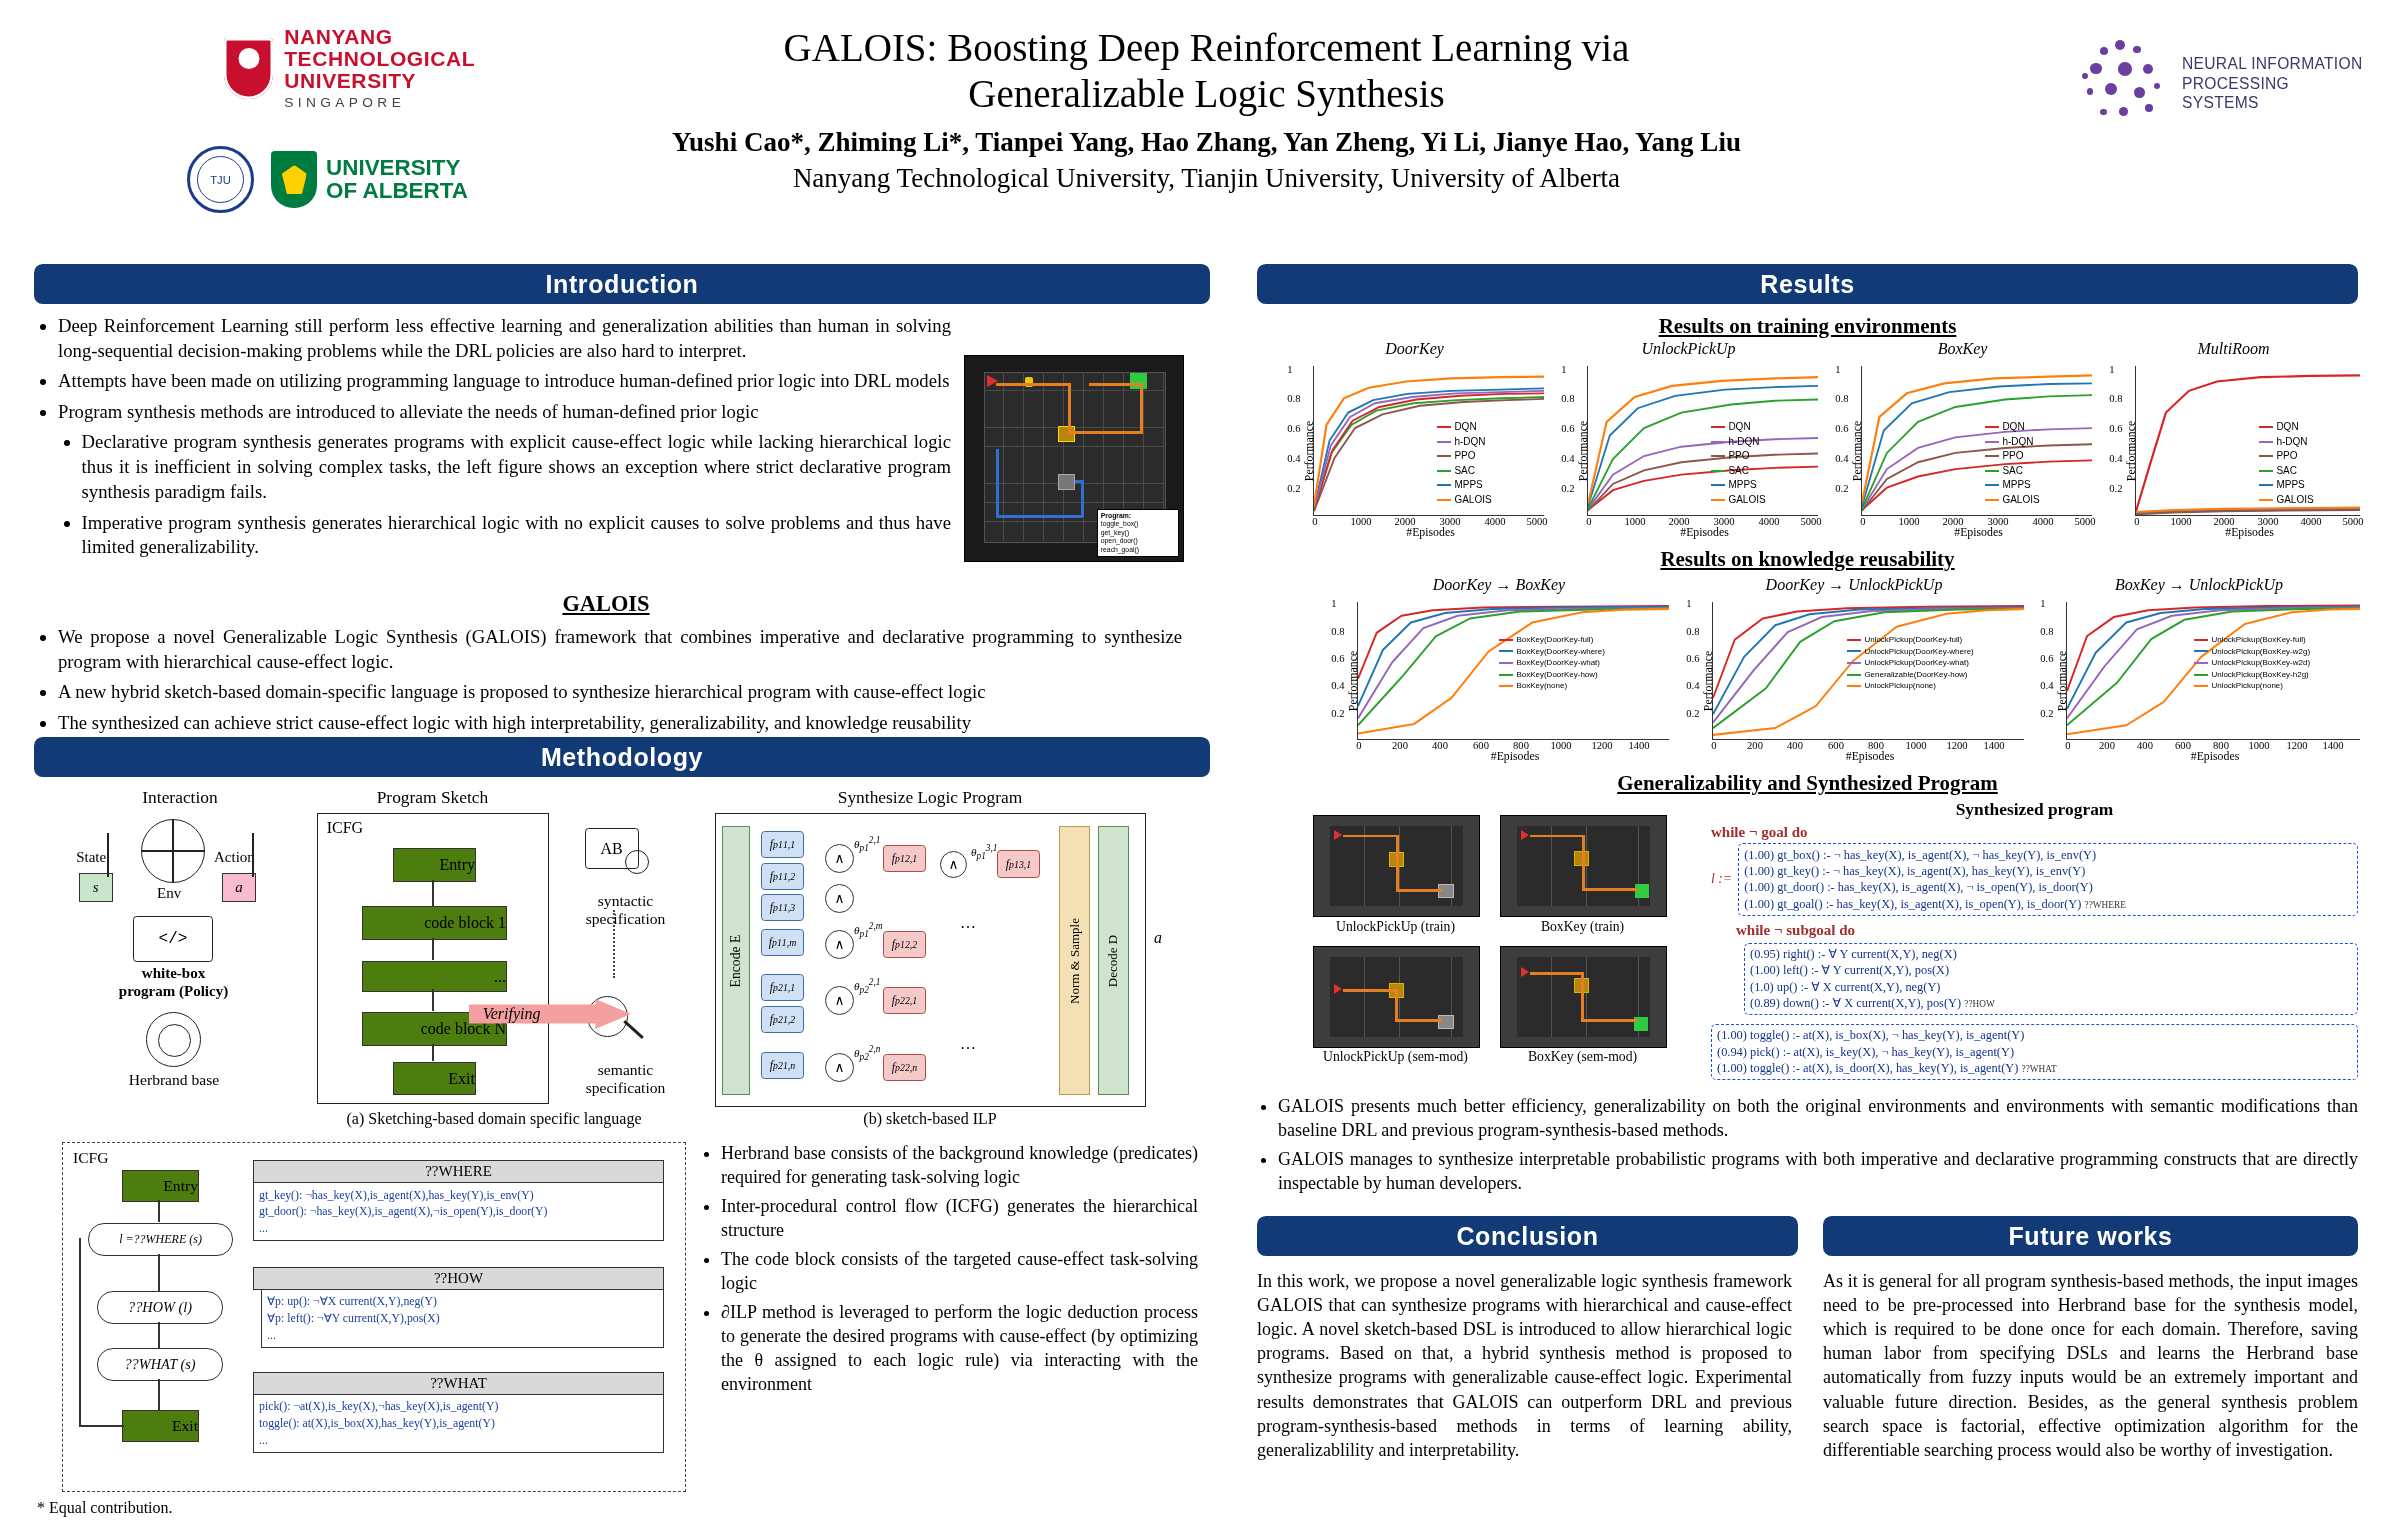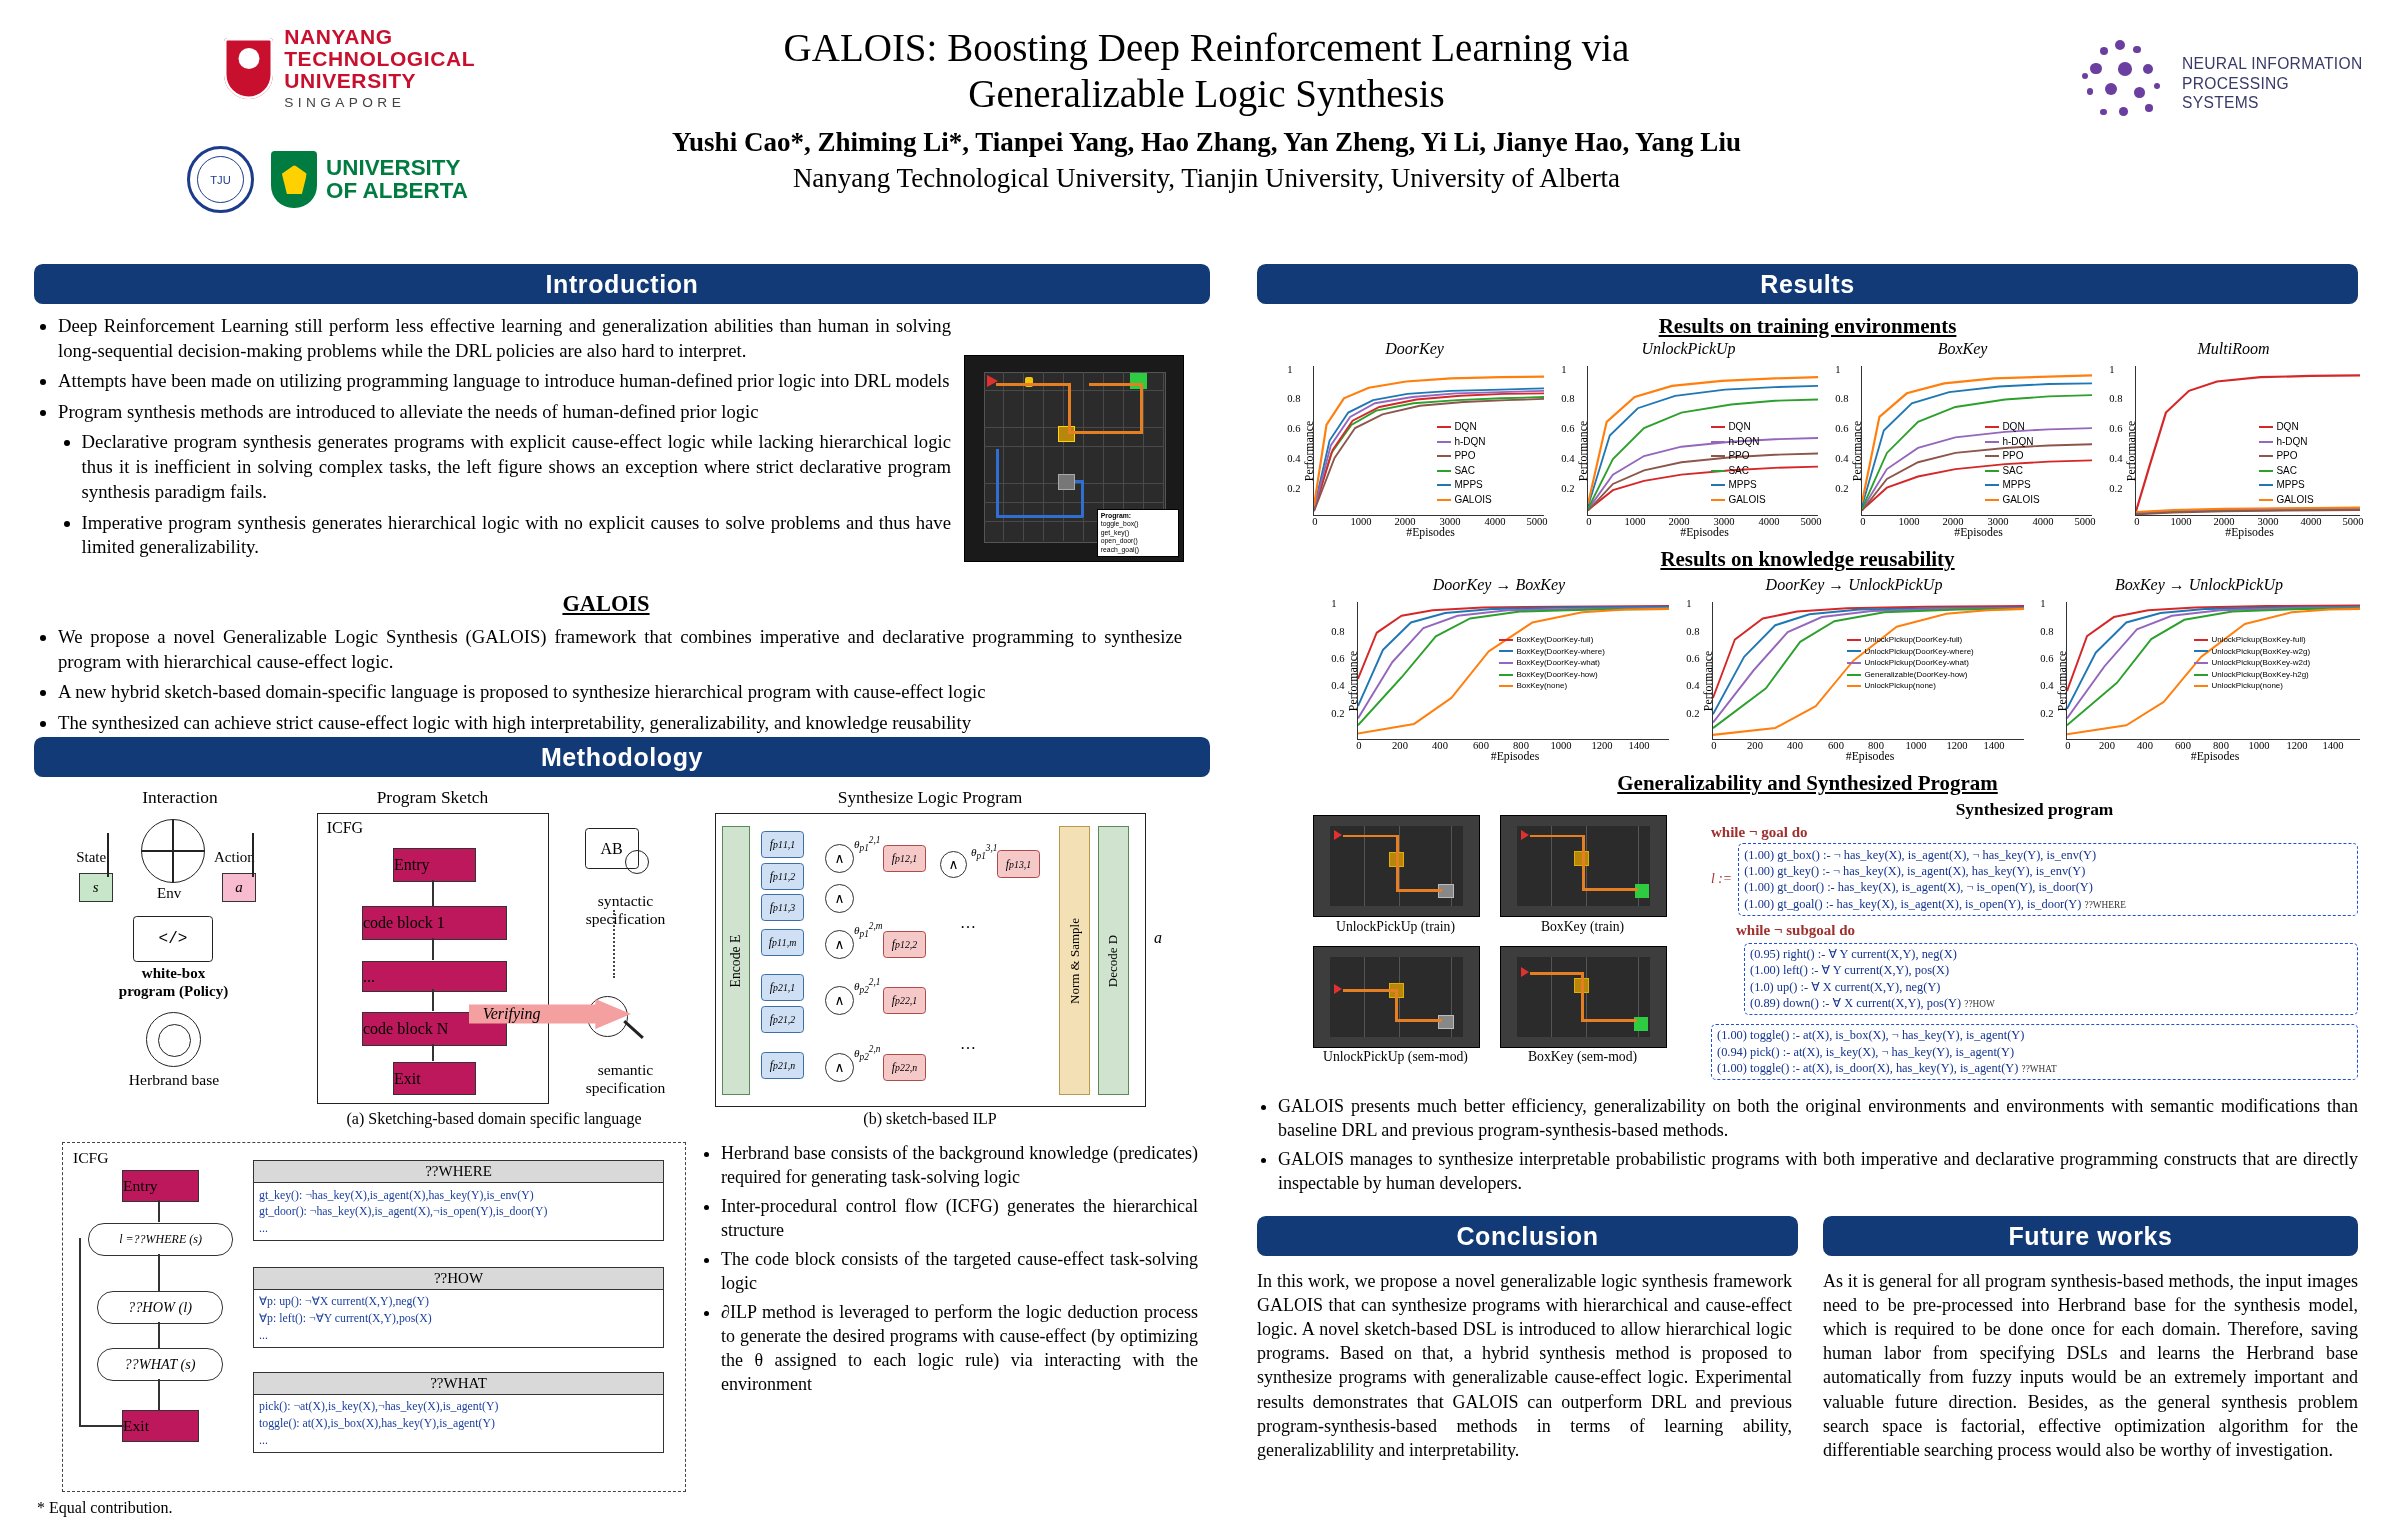--- a/index.html
+++ b/index.html
@@ -68,21 +68,21 @@
   .gridfig{position:absolute;left:964px;top:355px;width:218px;height:205px;background:#1a1a1a;border:1.2px solid #000;}
   .gridfig .cell{position:absolute;}
   .legendbox{position:absolute;right:3.7px;bottom:3.7px;width:75px;background:#fff;border:0.6px solid #000;font-size:6.8px;font-family:"Liberation Sans",sans-serif;padding:1.9px 2.5px;line-height:1.25;}
 
   
   .meth-wrap{position:absolute;left:34px;top:787px;width:1176px;height:722px;}
   .meth-box{position:absolute;border:1.2px solid #222;background:#fff;}
   .cap{position:absolute;font-size:16px;text-align:center;}
 
   .icfg-box{border:1.2px solid #222;background:#fff;}
-  .node{background:#be185d;border:0.9px solid #333;text-align:left;font-family:"Liberation Serif",serif;}
+  .node{background:#4d7c0f;border:0.9px solid #333;text-align:right;font-family:"Liberation Serif",serif;}
 
   
   .sub-head{position:absolute;font-size:21px;font-weight:bold;text-decoration:underline;text-align:center;}
 
   .chart{position:absolute;background:#fff;}
   .chart .plot{position:absolute;left:32px;top:5px;right:3.7px;bottom:25px;border-left:0.9px solid #333;border-bottom:0.9px solid #333;}
   .chart .ctitle{position:absolute;top:-21px;left:0;width:100%;text-align:center;font-style:italic;font-size:16px;}
   .chart .ylab{position:absolute;left:-2.5px;top:50%;transform:translateY(-50%) rotate(-90deg);transform-origin:center;font-size:11.8px;white-space:nowrap;}
   .chart .xlab{position:absolute;bottom:1.2px;left:32px;right:0;text-align:center;font-size:11.8px;}
   .yt{position:absolute;left:6.2px;font-size:10.6px;transform:translateY(-50%);}
@@ -353,21 +353,21 @@
         <div style="background:#d9d9d9;border:0.9px solid #333;text-align:center;font-size:15px;padding:1.9px 0;">??WHERE</div>
         <div style="border:0.9px solid #333;border-top:none;padding:3.7px 5px;font-size:11.8px;line-height:1.4;color:#1a3f9e;">
           <div class="prog-line">gt_key(): ¬has_key(X),is_agent(X),has_key(Y),is_env(Y)</div>
           <div class="prog-line">gt_door(): ¬has_key(X),is_agent(X),¬is_open(Y),is_door(Y)</div>
           <div class="prog-line">...</div>
         </div>
       </div>
 
       <div style="position:absolute;left:190px;top:124px;width:411px;">
         <div style="background:#d9d9d9;border:0.9px solid #333;text-align:center;font-size:15px;padding:1.9px 0;">??HOW</div>
-        <div style="border:0.9px solid #333;border-top:none;padding:3.7px 5px;font-size:11.8px;line-height:1.4;color:#1a3f9e;">
+        <div style="border:0.9px solid #333;border-top:none;padding:3.7px 5px;font-size:11.8px;line-height:1.4;color:#1a3f9e;margin-left:8px;">
           <div class="prog-line">∀p: up(): ¬∀X current(X,Y),neg(Y)</div>
           <div class="prog-line">∀p: left(): ¬∀Y current(X,Y),pos(X)</div>
           <div class="prog-line">...</div>
         </div>
       </div>
 
       <div style="position:absolute;left:190px;top:229px;width:411px;">
         <div style="background:#d9d9d9;border:0.9px solid #333;text-align:center;font-size:15px;padding:1.9px 0;">??WHAT</div>
         <div style="border:0.9px solid #333;border-top:none;padding:3.7px 5px;font-size:11.8px;line-height:1.4;color:#1a3f9e;">
           <div class="prog-line">pick(): ¬at(X),is_key(X),¬has_key(X),is_agent(Y)</div>

